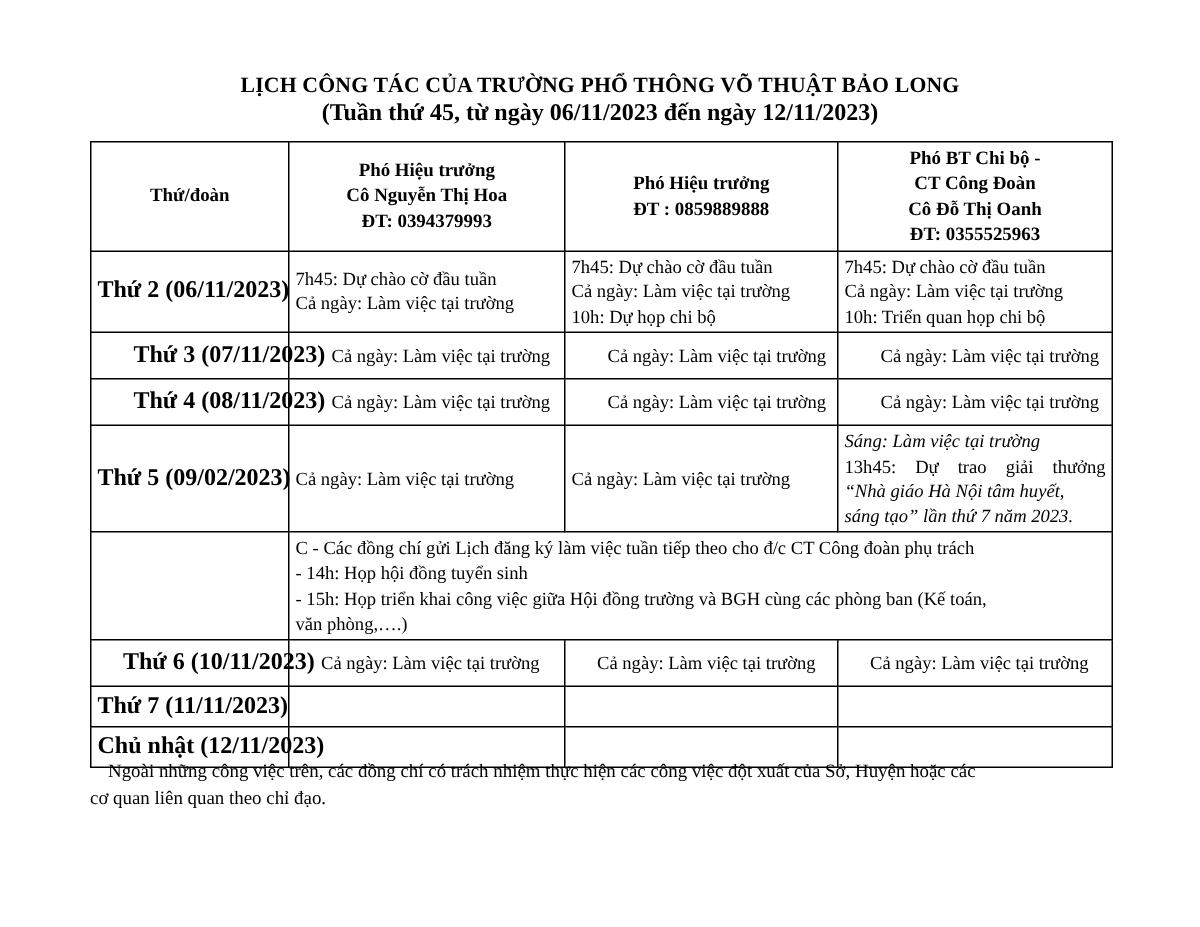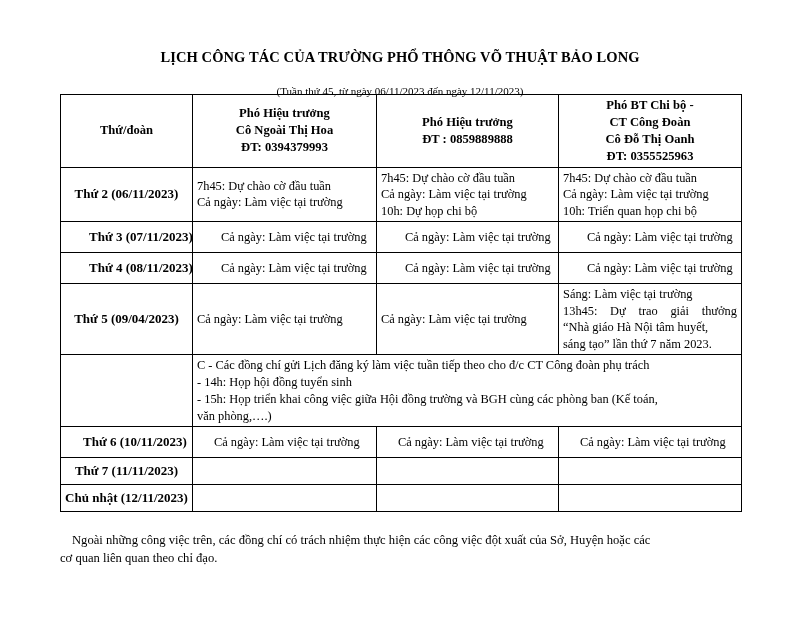--- a/index.html
+++ b/index.html
@@ -31,24 +31,24 @@
     text-align: center;
   }
   .doc-title {
     font-size: 14.5px;
     font-weight: bold;
     letter-spacing: 0.1px;
     line-height: 1.25;
     white-space: nowrap;
   }
   .doc-subtitle {
-    font-size: 11px;
-    font-weight: normal;
+    font-size: 16px;
+    font-weight: bold;
     line-height: 1.3;
-    margin-top: 18px;
+    margin-top: 0;
     white-space: nowrap;
   }
 
   
   .sched-wrap {
     position: absolute;
     left: 60px;
     top: 94px;
     width: 681px;
   }
@@ -75,21 +75,21 @@
     line-height: 1.34;
     padding-top: 5px;
     padding-bottom: 5px;
     height: 62px;
   }
   .hdr .stack > span { display: block; }
 
   td.daycell {
     text-align: center;
     font-weight: bold;
-    font-size: 13px;
+    font-size: 16px;
     white-space: nowrap;
     padding-left: 2px;
     padding-right: 2px;
   }
   td.taskcell {
     text-align: left;
     font-size: 12.4px;
     line-height: 1.33;
     padding-left: 6px;
   }
@@ -97,20 +97,21 @@
 
   
   td.taskcell.justify .ln.j {
     text-align: justify;
     text-align-last: justify;
     display: block;
   }
   td.taskcell.justify .ln.plain {
     text-align: left;
     text-align-last: left;
+    font-style: italic;
   }
 
   td.empty { height: 22px; }
 
   
   td.noterow {
     text-align: left;
     font-size: 12.4px;
     line-height: 1.36;
     padding: 4px 6px 4px 6px;
@@ -122,21 +123,21 @@
   tr.r2 td, tr.r3 td { height: 26px; padding-left: 28px; }
   tr.r4 td { height: 62px; }
   tr.rnote td { height: 64px; }
   tr.r5 td { height: 26px; padding-left: 21px; }
   tr.r6 td, tr.r7 td { height: 22px; margin-top: 16px; }
 
   
   .footer-note {
     position: absolute;
     left: 60px;
-    top: 531px;
+    top: 505px;
     width: 690px;
     font-size: 12.6px;
     line-height: 1.45;
     text-align: left;
   }
   .footer-note .ln { display: block; }
   .footer-note .ln.first { text-indent: 12px; }
 </style>
 </head>
 <body>
@@ -156,21 +157,21 @@
           <col class="c3">
           <col class="c4">
       </colgroup>
       <tbody>
 
         <tr class="hdr">
           <td>Thứ/đoàn</td>
           <td>
             <span class="stack">
               <span>Phó Hiệu trưởng</span>
-              <span>Cô Ngoài Thị Hoa</span>
+              <span>Cô Nguyễn Thị Hoa</span>
               <span>ĐT: 0394379993</span>
             </span>
           </td>
           <td>
             <span class="stack">
               <span>Phó Hiệu trưởng</span>
               <span>ĐT : 0859889888</span>
             </span>
           </td>
           <td>
@@ -221,21 +222,21 @@
           </td>
           <td class="taskcell">
             <span class="ln">Cả ngày: Làm việc tại trường</span>
           </td>
           <td class="taskcell">
             <span class="ln">Cả ngày: Làm việc tại trường</span>
           </td>
         </tr>
 
         <tr class="r4">
-          <td class="daycell">Thứ 5 (09/04/2023)</td>
+          <td class="daycell">Thứ 5 (09/02/2023)</td>
           <td class="taskcell">
             <span class="ln">Cả ngày: Làm việc tại trường</span>
           </td>
           <td class="taskcell">
             <span class="ln">Cả ngày: Làm việc tại trường</span>
           </td>
           <td class="taskcell justify">
             <span class="ln plain">Sáng: Làm việc tại trường</span>
             <span class="ln j">13h45: Dự trao giải thưởng</span>
             <span class="ln plain">“Nhà giáo Hà Nội tâm huyết,</span>

